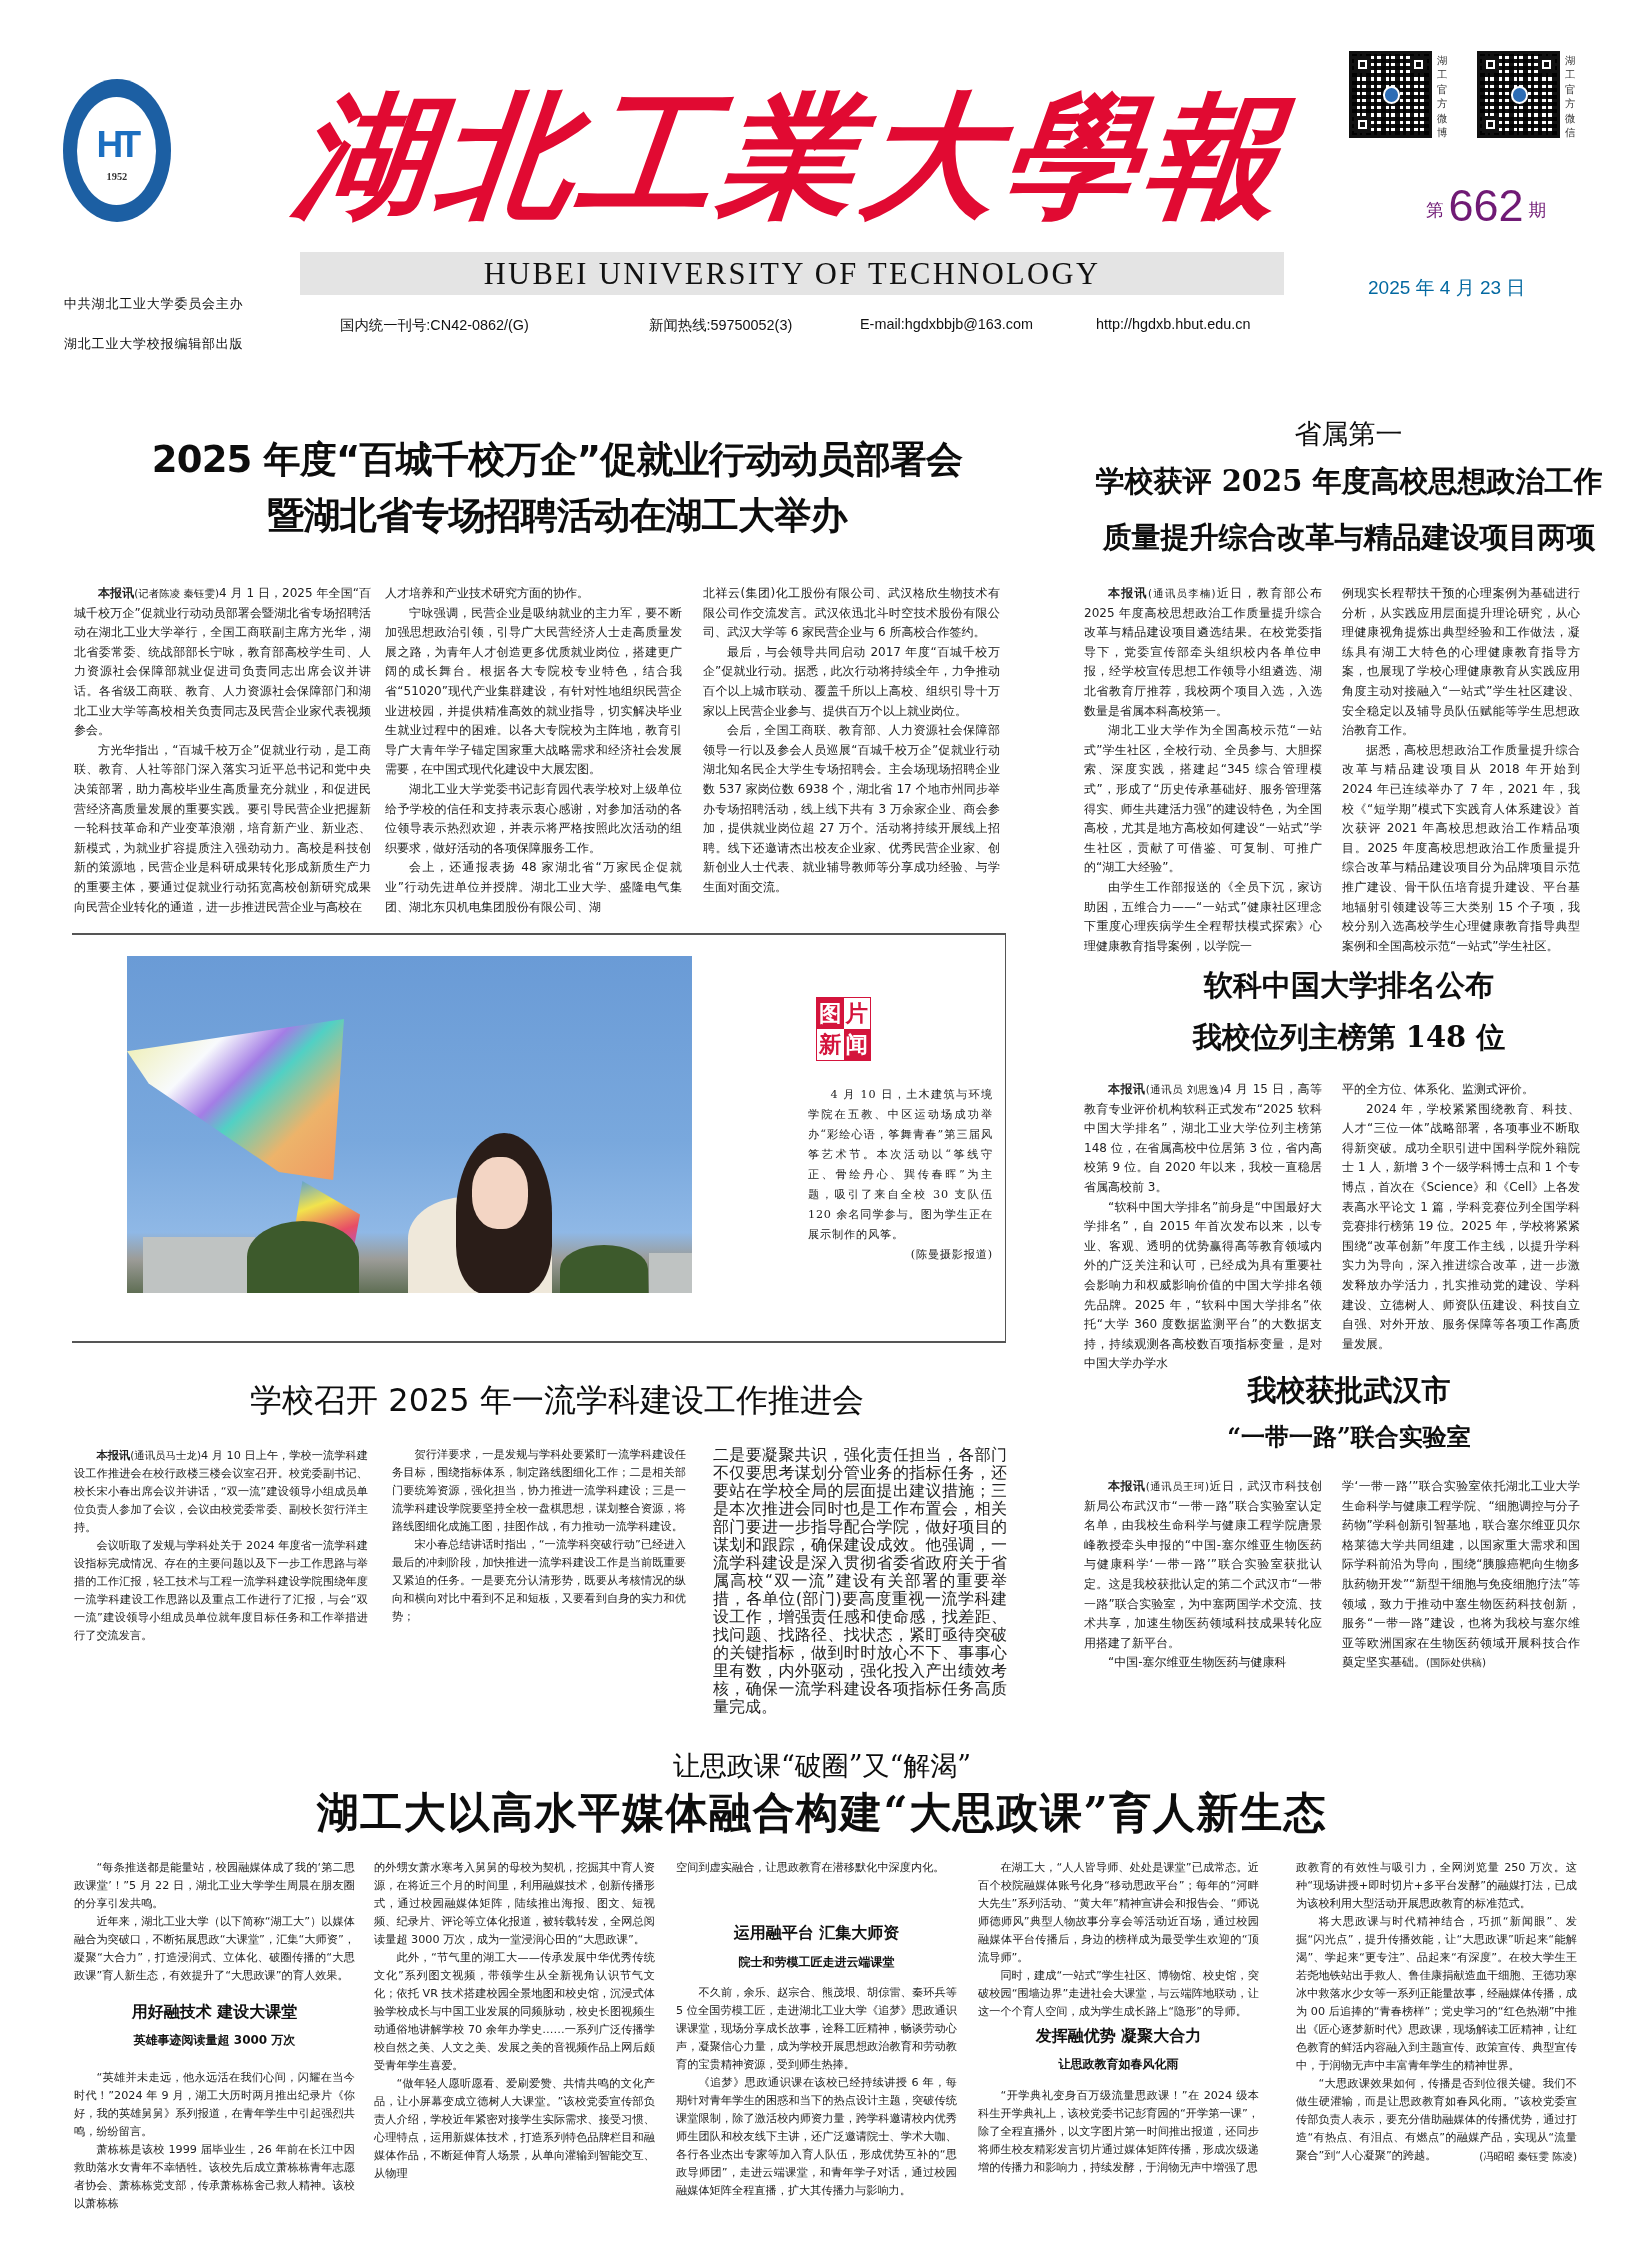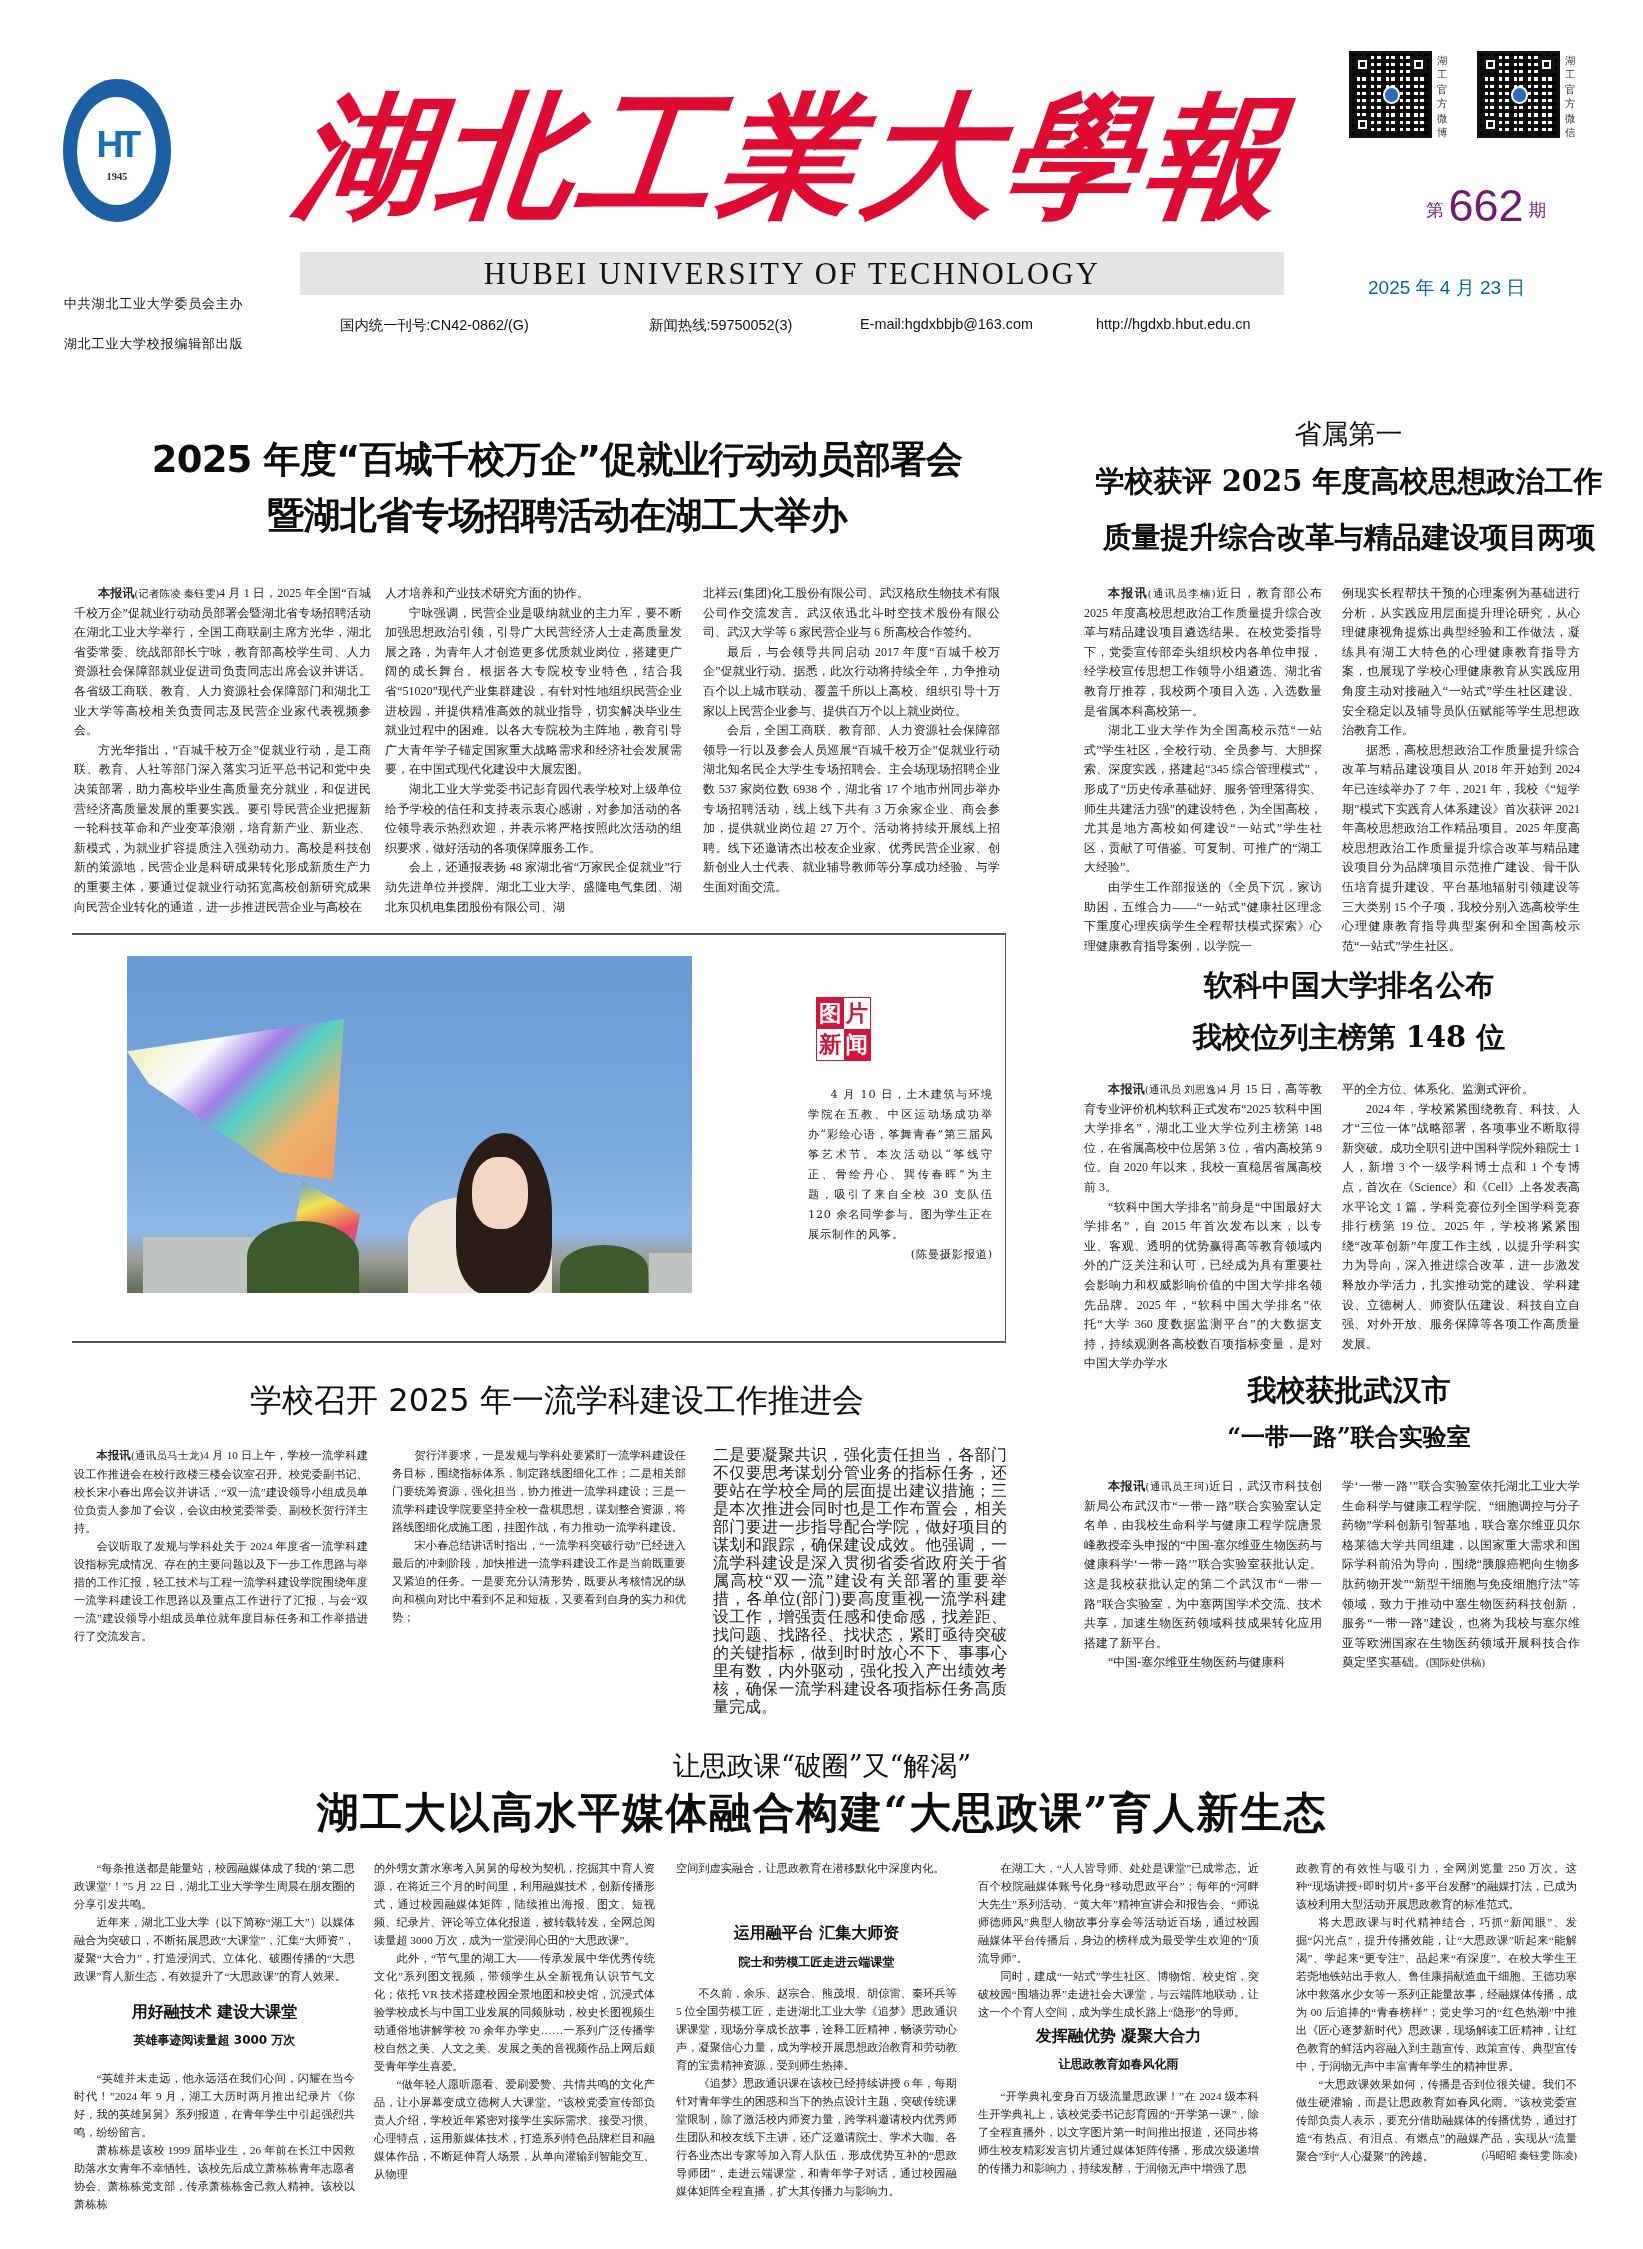--- a/index.html
+++ b/index.html
@@ -29,21 +29,21 @@
 
   .issue { position: absolute; left: 1382px; top: 180px; font: 17.7px "Liberation Sans", sans-serif; color: #701a75; white-space: nowrap; margin-left: 44px; }
   .issue .num { font: 45px "Liberation Sans", sans-serif; vertical-align: -4.8px; margin: 0 4.8px; }
   .date { position: absolute; left: 1368px; top: 275px; font: 19px "Liberation Sans", sans-serif; color: #0369a1; white-space: nowrap; }
 
   
   .headline { position: absolute; text-align: center; white-space: nowrap; color: #0d0d0d; }
   .h-sans { font-family: "DejaVu Sans", sans-serif; font-weight: bold; }
   .h-serif { font-family: "DejaVu Serif", serif; font-weight: bold; }
   .col { position: absolute; font: 12px "DejaVu Sans", sans-serif; line-height: 19.6px; color: #222; text-align: justify; }
-  .col p { text-indent: 2em; font-family: Liberation Serif, serif; }
+  .col p { text-indent: 2em; }
   .lead { font-weight: bold; }
   .byline { font-size: 10.4px; font-weight: normal; }
   .credit { text-align: right; text-indent: 0 !important; }
   .subhead { position: absolute; text-align: center; font: bold 19px "DejaVu Serif", serif; color: #111; white-space: nowrap; }
   .subsub { position: absolute; text-align: center; font: bold 13.6px "DejaVu Sans", sans-serif; color: #111; white-space: nowrap; }
 
   
   .pic-box { position: absolute; left: 72px; top: 933px; width: 934px; height: 410px; border-top: 2.4px solid #555; border-right: 1.6px solid #555; border-bottom: 2.4px solid #555; }
   .photo { position: absolute; left: 55px; top: 956px; width: 565px; height: 337px; overflow: hidden;
     background: linear-gradient(180deg, #6a9bd6 0%, #79a8dd 55%, #8fb8e6 82%, #9c9c98 90%, #5f6e54 100%); }
@@ -61,21 +61,21 @@
   .caption { position: absolute; left: 808px; top: 1085px; width: 185px; font: 11.2px "DejaVu Serif", serif; line-height: 20px; color: #222; text-align: justify; letter-spacing: 0.8px; }
   .caption p { text-indent: 2em; }
 </style>
 </head>
 <body>
 
 <div class="logo">
   <div class="logo-ring"></div>
   <div class="logo-inner">
     <div class="logo-ht">HT</div>
-    <div class="logo-year">1945</div>
+    <div class="logo-year">1952</div>
   </div>
 </div>
 <div class="publisher" style="top:267px">中共湖北工业大学委员会主办</div>
 <div class="publisher" style="top:307px">湖北工业大学校报编辑部出版</div>
 
 <div class="title-cn">湖北工業大學報</div>
 <div class="title-en-band">
   <div class="title-en">HUBEI UNIVERSITY OF TECHNOLOGY</div>
 </div>
 <div class="infoline" style="left:340px">国内统一刊号:CN42-0862/(G)</div>

